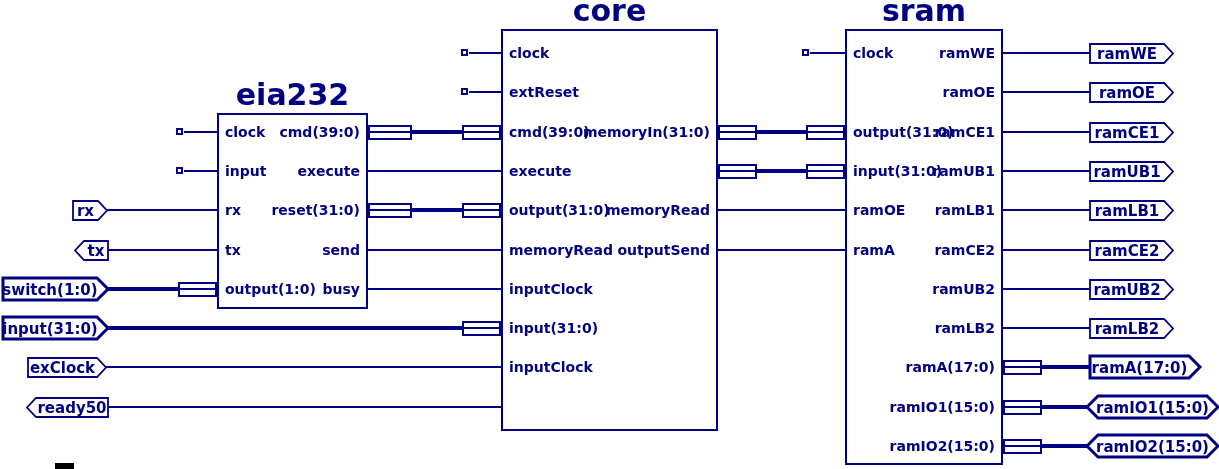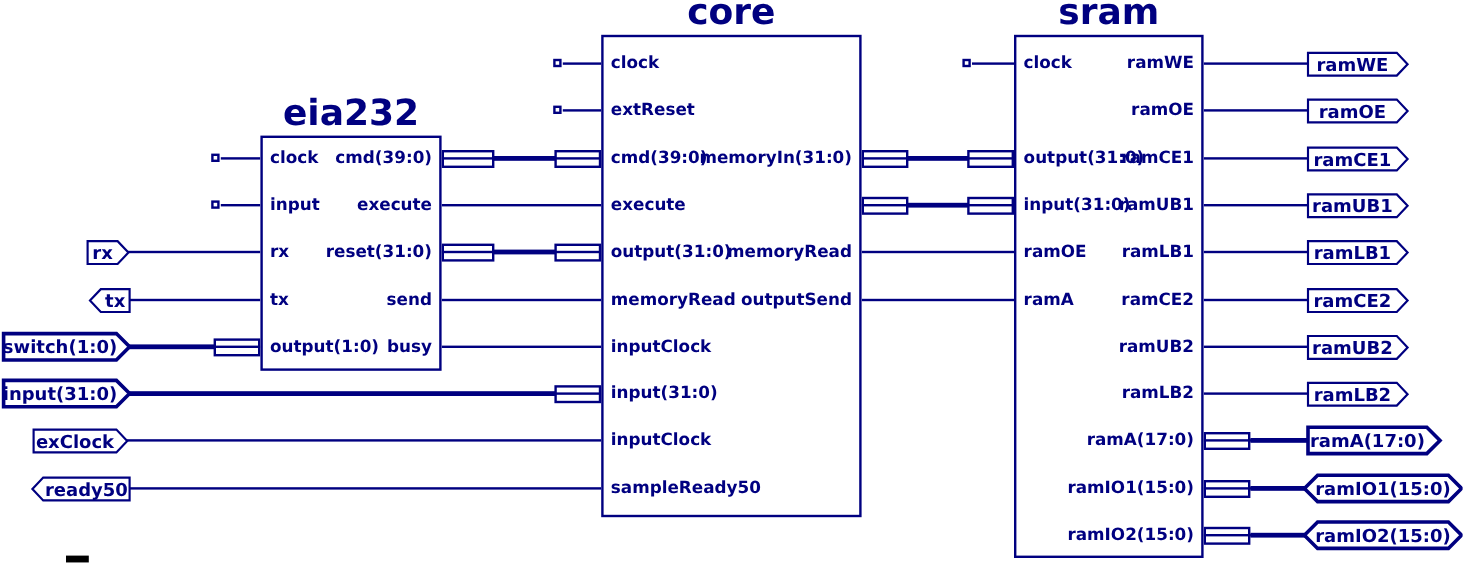--- a/index.html
+++ b/index.html
@@ -102,21 +102,20 @@
     <div class="block-title" style="left: 609.5px; top: -5px;">core</div>
     <div class="port-label" style="left: 509px; top: 43px;">clock</div>
     <div class="port-label" style="left: 509px; top: 82px;">extReset</div>
     <div class="port-label" style="left: 509px; top: 122px;">cmd(39:0)</div>
     <div class="port-label" style="left: 509px; top: 161px;">execute</div>
     <div class="port-label" style="left: 509px; top: 200px;">output(31:0)</div>
     <div class="port-label" style="left: 509px; top: 240px;">memoryRead</div>
     <div class="port-label" style="left: 509px; top: 279px;">inputClock</div>
     <div class="port-label" style="left: 509px; top: 318px;">input(31:0)</div>
     <div class="port-label" style="left: 509px; top: 357px;">inputClock</div>
-    <div class="port-label" style="left: 509px; top: 397px;">sampleReady50</div>
     <div class="port-label right" style="right: 509px; top: 122px;">memoryIn(31:0)</div>
     <div class="port-label right" style="right: 509px; top: 200px;">memoryRead</div>
     <div class="port-label right" style="right: 509px; top: 240px;">outputSend</div>
     <div class="block" style="left: 845px; top: 29px; width: 158px; height: 436px;"></div>
     <div class="block-title" style="left: 924px; top: -5px;">sram</div>
     <div class="port-label" style="left: 853px; top: 43px;">clock</div>
     <div class="port-label" style="left: 853px; top: 122px;">output(31:0)</div>
     <div class="port-label" style="left: 853px; top: 161px;">input(31:0)</div>
     <div class="port-label" style="left: 853px; top: 200px;">ramOE</div>
     <div class="port-label" style="left: 853px; top: 240px;">ramA</div>

